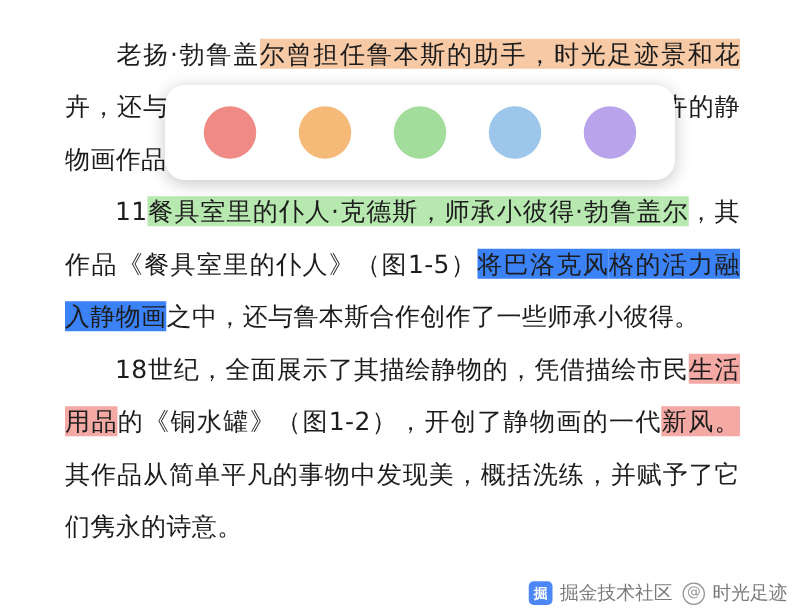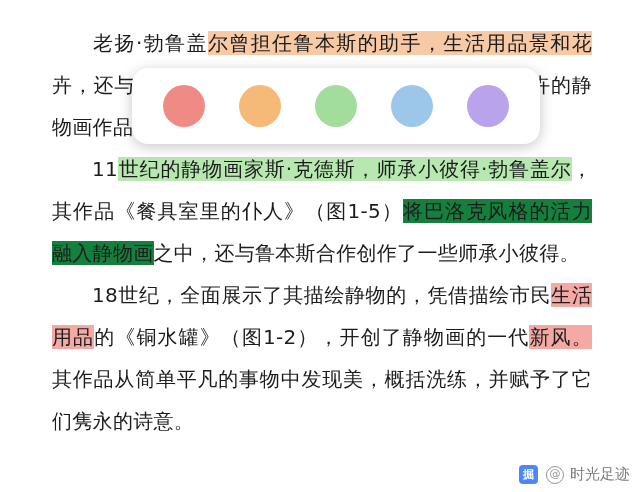--- a/index.html
+++ b/index.html
@@ -38,21 +38,21 @@
   .para {
     margin: 0 0 0 0;
     text-indent: 0;
   }
   .indent {
     display: inline-block;
     width: 40px;
   }
   .hl-orange { background: #f7c9a4; }
   .hl-green  { background: #b7e8b0; }
-  .hl-blue   { background: #15803d; }
+  .hl-blue   { background: #3b82f6; }
   .hl-red    { background: #f4a9a4; }
 
   
   #color-popup {
     position: absolute;
     left: 132px;
     top: 68px;
     width: 408px;
     height: 76px;
     background: #ffffff;
@@ -108,40 +108,41 @@
   }
 </style>
 </head>
 <body>
 
 <div id="reader">
 
   <div class="text-body">
 
     <p class="para">
-      <span class="indent"></span><span>老扬·勃鲁盖</span><span class="hl-orange">尔曾担任鲁本斯的助手，生活用品</span><span class="hl-orange">景和花</span><span>卉，还与鲁本斯合作创作了一些</span><span>精细地</span><span>描绘了</span><span>各式花卉的静物画作品。</span>
+      <span class="indent"></span><span>老扬·勃鲁盖</span><span class="hl-orange">尔曾担任鲁本斯的助手，时光足迹</span><span class="hl-orange">景和花</span><span>卉，还与鲁本斯合作创作了一些</span><span>精细地</span><span>描绘了</span><span>各式花卉的静物画作品。</span>
     </p>
 
     <p class="para">
-      <span class="indent"></span><span>11</span><span class="hl-green">世纪的静物画家斯·克德斯，师承小彼得·勃鲁盖</span><span class="hl-green">尔</span><span>，其作品《餐具室里的仆人》（图1-5）</span><span class="hl-blue">将巴洛克风</span><span class="hl-blue">格的活力融入静物画</span><span>之中，还与鲁本斯合作创作了一些</span><span>师承小彼得。</span>
+      <span class="indent"></span><span>11</span><span class="hl-green">餐具室里的仆人·克德斯，师承小彼得·勃鲁盖</span><span class="hl-green">尔</span><span>，其作品《餐具室里的仆人》（图1-5）</span><span class="hl-blue">将巴洛克风</span><span class="hl-blue">格的活力融入静物画</span><span>之中，还与鲁本斯合作创作了一些</span><span>师承小彼得。</span>
     </p>
 
     <p class="para">
       <span class="indent"></span><span>18世纪，全面展示了其描绘静物的，凭借描绘市民</span><span class="hl-red">生活用品</span><span>的《铜水罐》（图1-2），开创了静物画的一代</span><span class="hl-red">新风。</span><span>其作品从简单平凡的事物中发现美，概括洗</span><span>练，并赋予了它们隽永的诗意。</span>
     </p>
 
   </div>
 
   <div id="color-popup">
     <span class="swatch" style="background: rgb(239, 138, 133);"></span>
     <span class="swatch" style="background: rgb(245, 185, 120);"></span>
     <span class="swatch" style="background: rgb(163, 221, 155);"></span>
     <span class="swatch" style="background: rgb(156, 199, 234);"></span>
     <span class="swatch" style="background: rgb(185, 163, 234);"></span>
   </div>
 
   <div id="watermark">
     <span class="wm-logo">掘</span>
+    <span>掘金技术社区</span>
     <span class="wm-at">@</span>
     <span>时光足迹</span>
   </div>
 
 </div>
 
 </body></html>

